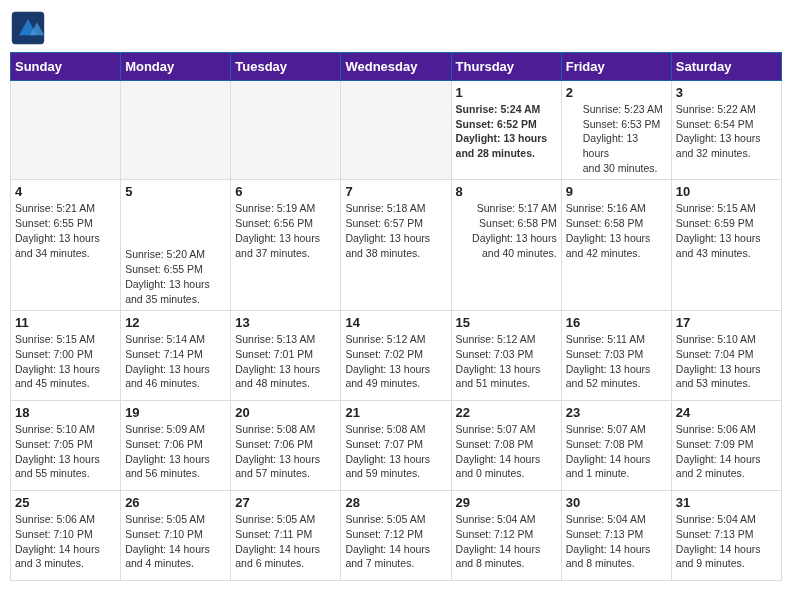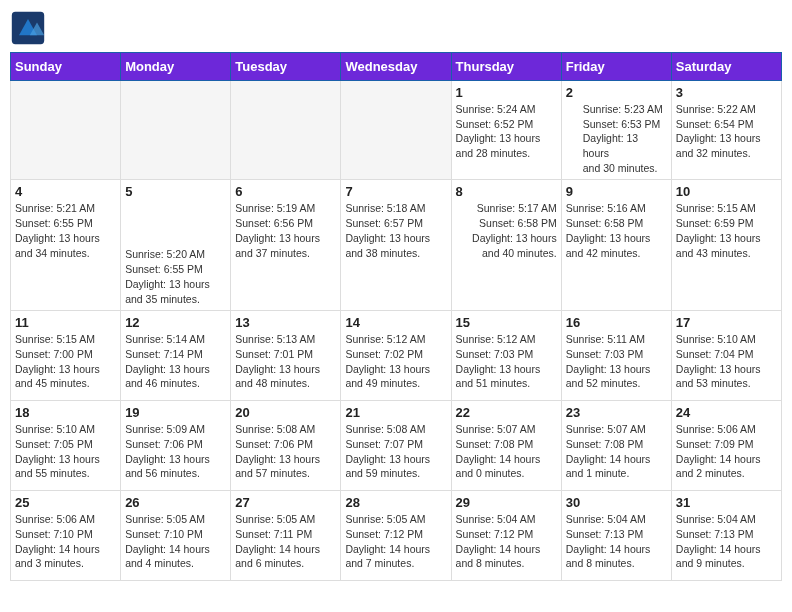--- a/index.html
+++ b/index.html
@@ -44,21 +44,21 @@
       font-size: 15px;
       color: #333;
       font-weight: normal;
     }
     table {
       width: 100%;
       border-collapse: collapse;
       font-size: 11px;
     }
     thead tr {
-      background: #6d28d9;
+      background: #4c1d95;
       color: #fff;
     }
     thead th {
       padding: 6px 4px;
       text-align: left;
       font-size: 13px;
       font-weight: bold;
       border: 1px solid #1a5faa;
     }
     tbody tr {
@@ -123,21 +123,21 @@
       </tr>
   </thead>
   <tbody>
   <tr class="week-row">
         <td class="shade"></td>
         <td class="shade"></td>
         <td class="shade"></td>
         <td class="shade"></td>
         <td>
           <span class="day-num">1</span>
-          <div class="day-info" style="white-space: pre-line;">Sunrise: 5:24 AM
+          <div class="day-info" style="white-space: pre-line; font-weight: bold;">Sunrise: 5:24 AM
 Sunset: 6:52 PM
 Daylight: 13 hours
 and 28 minutes.</div>
         </td>
         <td>
           <span class="day-num">2</span>
           <div class="day-info" style="white-space: pre-line; margin-left: 17px;">Sunrise: 5:23 AM
 Sunset: 6:53 PM
 Daylight: 13 hours
 and 30 minutes.</div>

